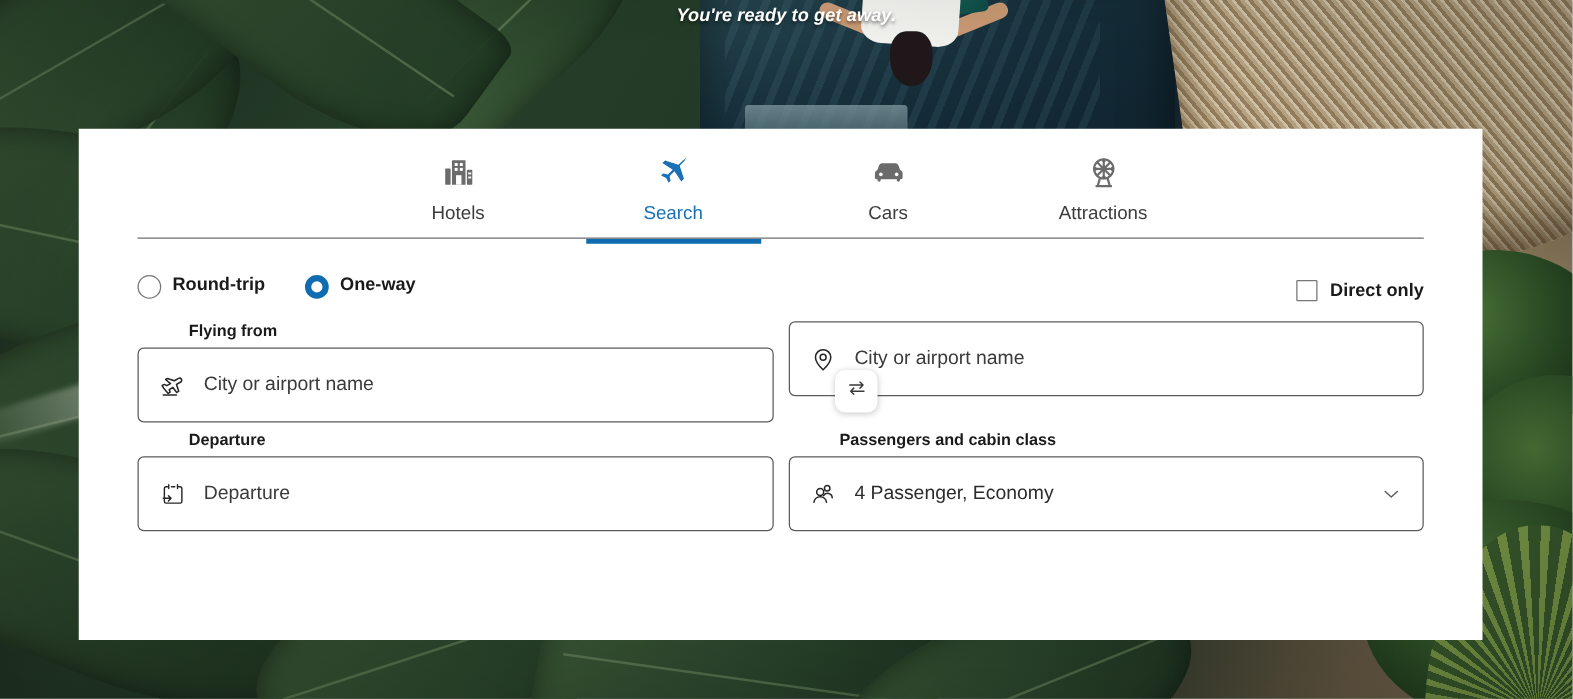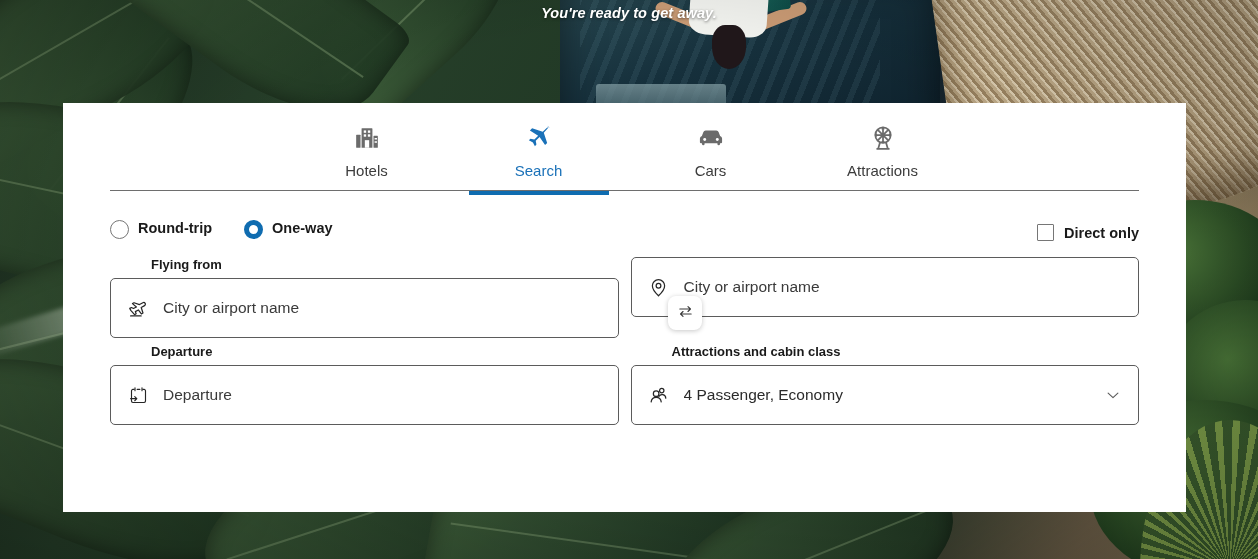--- a/index.html
+++ b/index.html
@@ -522,21 +522,21 @@
                 <path d="M7 5H5.6A1.6 1.6 0 0 0 4 6.6v11.8A1.6 1.6 0 0 0 5.6 20h12.8a1.6 1.6 0 0 0 1.6-1.6V6.6A1.6 1.6 0 0 0 18.4 5H17"></path>
                 <path d="M8 3.2v3.4M16 3.2v3.4M10.5 5h3"></path>
                 <path d="M3 15.6h7M7.7 13.2l2.4 2.4-2.4 2.4"></path>
               </svg>
             </span>
             <span class="field-text placeholder">Departure</span>
           </div>
         </div>
 
         <div class="field-col">
-          <span class="field-label">Attractions and cabin class</span>
+          <span class="field-label">Passengers and cabin class</span>
           <div class="field-box">
             <span class="field-ico">
               <svg width="21" height="21" viewBox="0 0 24 24" fill="none" stroke="currentColor" stroke-width="1.4" stroke-linecap="round" aria-hidden="true">
                 <circle cx="15.7" cy="6.4" r="2.5"></circle>
                 <path d="M12.4 13.2a4.2 4.2 0 0 1 7.9 1.9"></path>
                 <circle cx="9.3" cy="9.9" r="3.2"></circle>
                 <path d="M3.6 19.2a5.8 5.8 0 0 1 11.5 0"></path>
               </svg>
             </span>
             <span class="field-text">4 Passenger, Economy</span>

